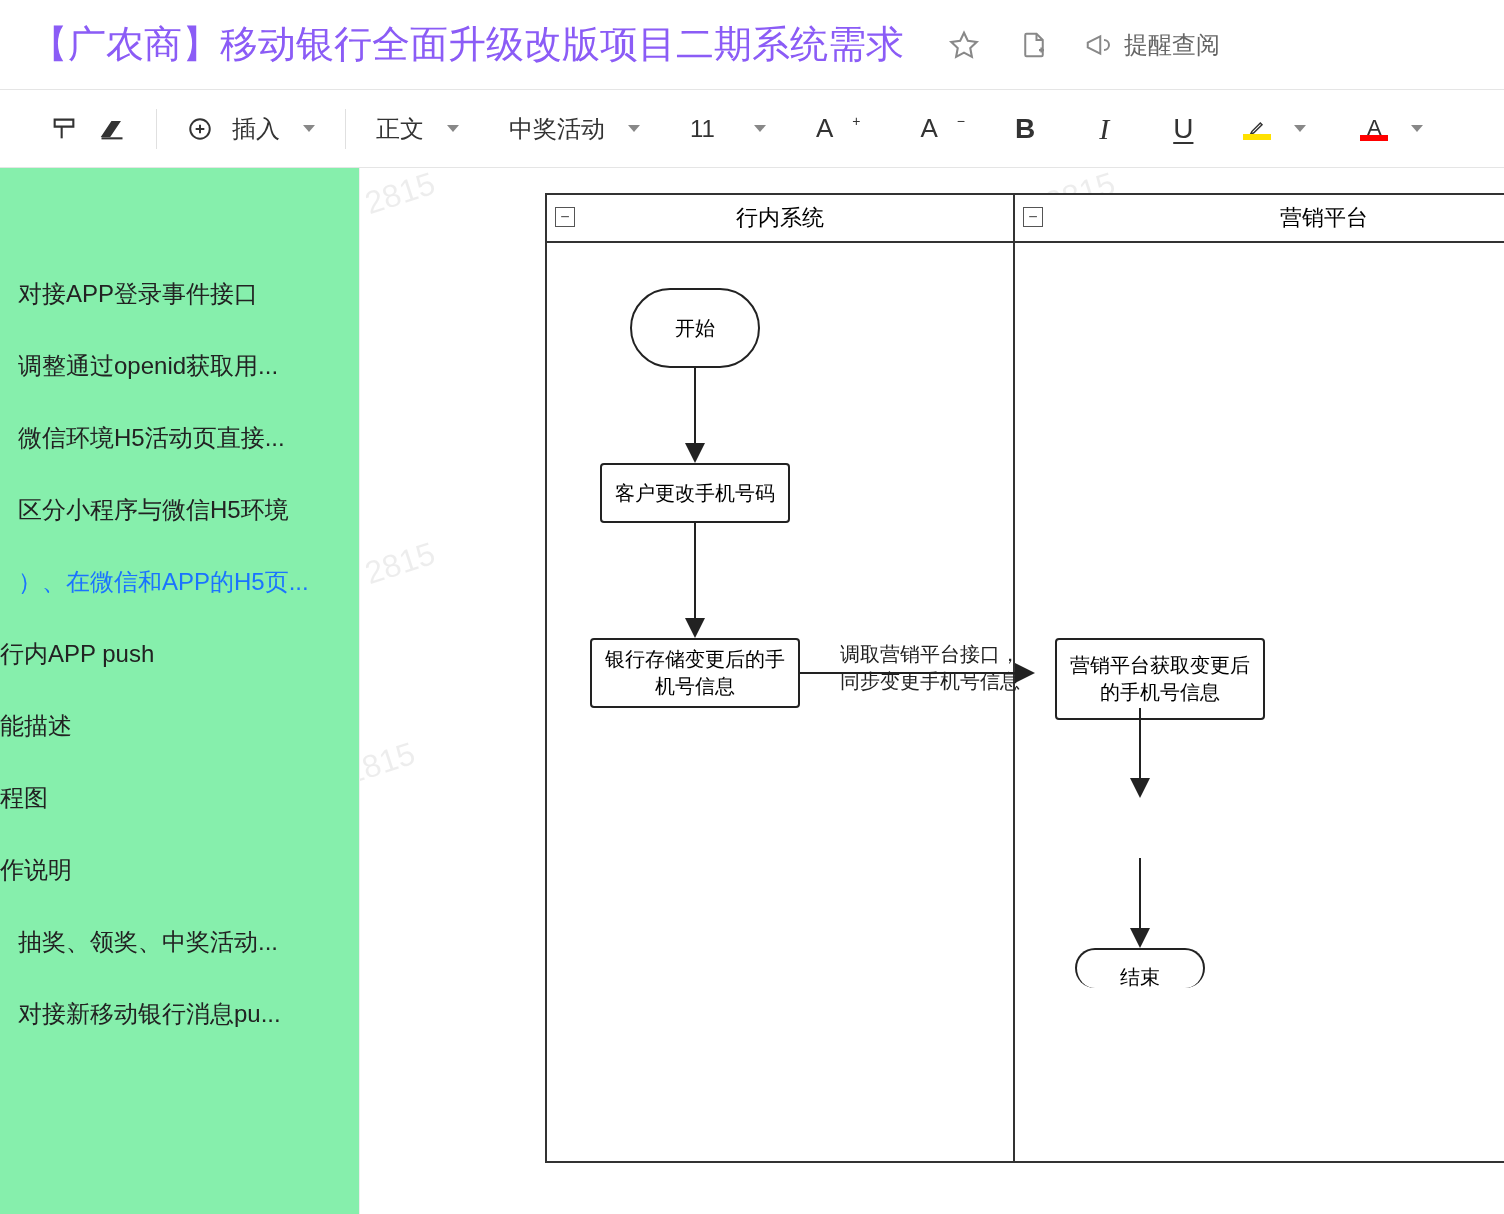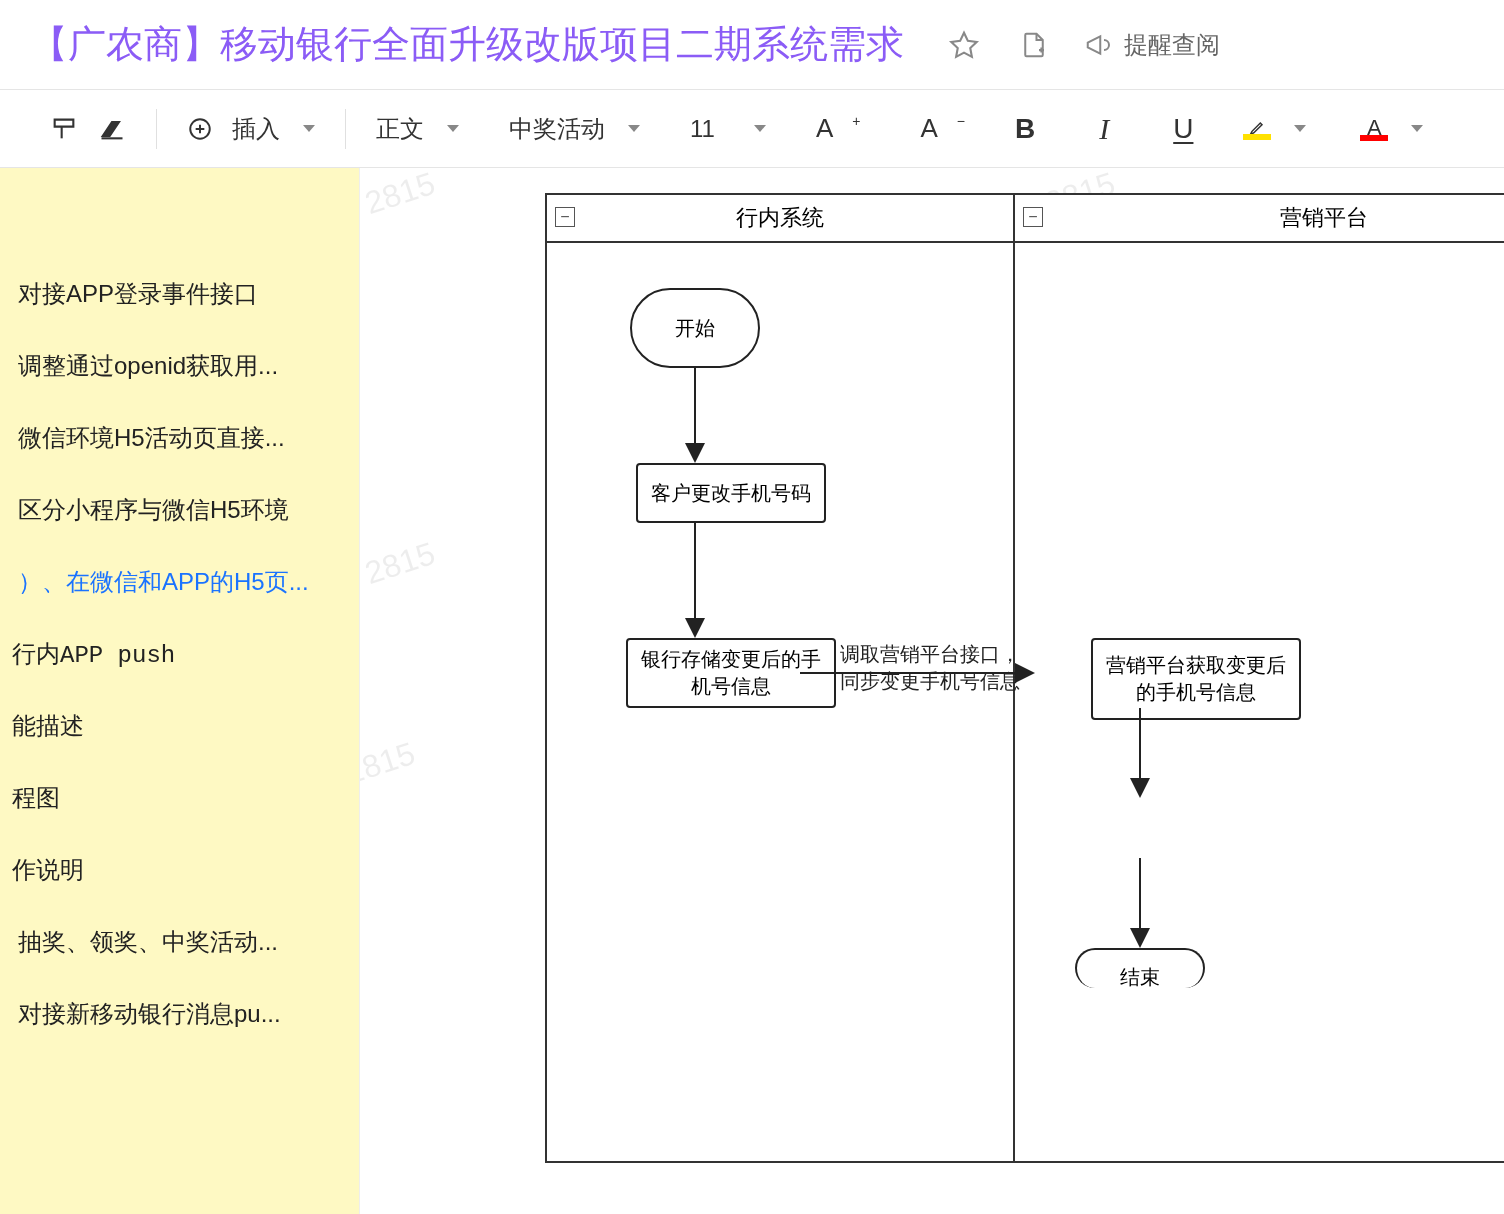--- a/index.html
+++ b/index.html
@@ -20,38 +20,38 @@
   .font-inc,.font-dec{font-size:26px;font-weight:500;}
   .font-dec sup, .font-inc sup{font-size:14px; position:relative; top:-8px;}
   .tb-bold{font-weight:700;font-size:28px;}
   .tb-italic{font-style:italic;font-family:serif;font-size:30px;}
   .tb-underline{ text-decoration: underline; font-size:28px; text-underline-offset:4px;}
   .hl-swatch{width:28px;height:6px;background:#ffe100;margin-top:-4px;}
   .fc-swatch{width:28px;height:6px;background:#ff0000;margin-top:-4px;}
   .swatch-stack{display:flex;flex-direction:column;align-items:center;}
   
   .body-row{display:flex;height:calc(1214px - 168px);}
-  .outline{width:360px;background:#fef9c3;border-right:1px solid #eee;padding-top:90px;overflow:hidden;flex-shrink:0;}
+  .outline{width:360px;background:#86efac;border-right:1px solid #eee;padding-top:90px;overflow:hidden;flex-shrink:0;}
   .outline-item{font-size:24px;color:#222;padding:20px 18px;white-space:nowrap;overflow:hidden;text-overflow:ellipsis;cursor:pointer;}
-  .outline-item.lvl0{padding-left:12px;font-family:Liberation Mono, monospace;}
+  .outline-item.lvl0{padding-left:0;}
   .outline-item.lvl1{padding-left:18px;}
   .outline-item.active{color:#1a73ff;}
   .canvas-wrap{flex:1;position:relative;overflow:hidden;background:#fff;}
   .watermark{position:absolute;color:rgba(0,0,0,0.07);font-size:32px;transform:rotate(-18deg);white-space:nowrap;pointer-events:none;}
   
   .flow{position:absolute;top:25px;left:185px;width:1100px;height:1000px;}
   .lane{position:absolute;top:0;border:2px solid #333;background:#fff;}
   .lane-a{left:0;width:470px;height:970px;}
   .lane-b{left:470px;width:620px;height:970px;border-left:none;}
   .lane-head{height:48px;border-bottom:2px solid #333;display:flex;align-items:center;justify-content:center;font-size:22px;font-weight:500;position:relative;}
   .collapse-box{position:absolute;left:8px;top:12px;width:20px;height:20px;border:1.5px solid #555;display:flex;align-items:center;justify-content:center;font-size:16px;line-height:1;color:#555;}
   .node{position:absolute;background:#fff;border:2px solid #222;display:flex;align-items:center;justify-content:center;text-align:center;font-size:20px;padding:4px 8px;}
   .rounded{border-radius:40px;}
   .edge-label{position:absolute;font-size:20px;text-align:center;line-height:1.35;color:#222;width:190px;}
-  .node.rect{border-radius:4px;margin-left:36px;}
+  .node.rect{border-radius:4px;}
   svg.arrows{position:absolute;top:0;left:0;overflow:visible;pointer-events:none;}
 </style>
 </head>
 <body>
 
 <div class="header">
   <div class="title">【广农商】移动银行全面升级改版项目二期系统需求</div>
   <div class="header-right">
     <span class="icon-btn">
       <svg width="32" height="32" viewBox="0 0 24 24" fill="none" stroke="#888" stroke-width="1.6">

